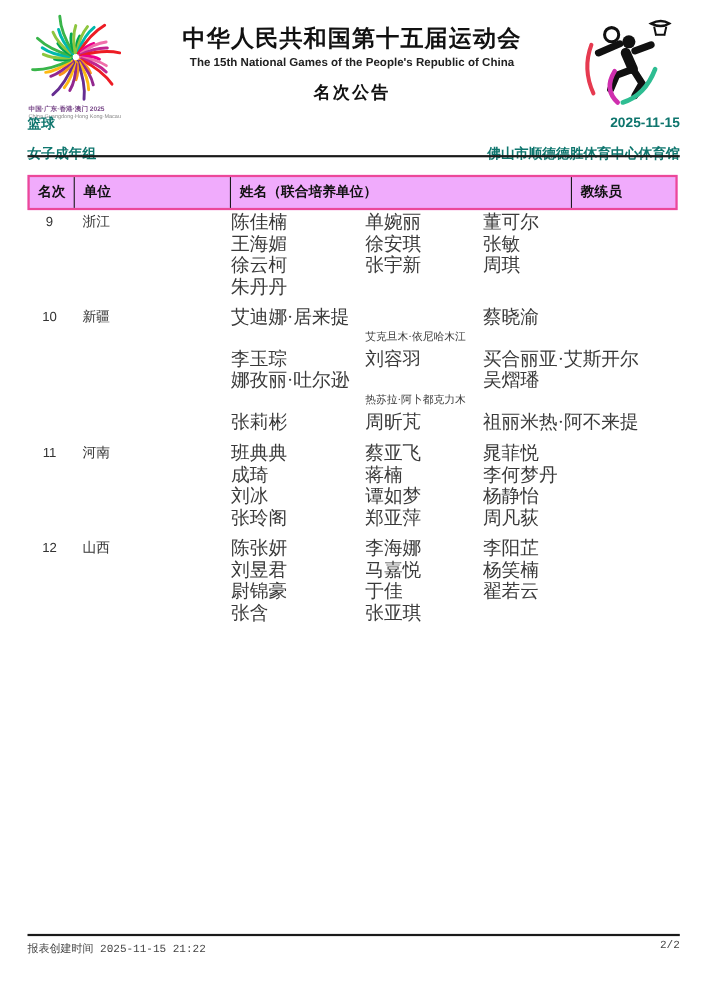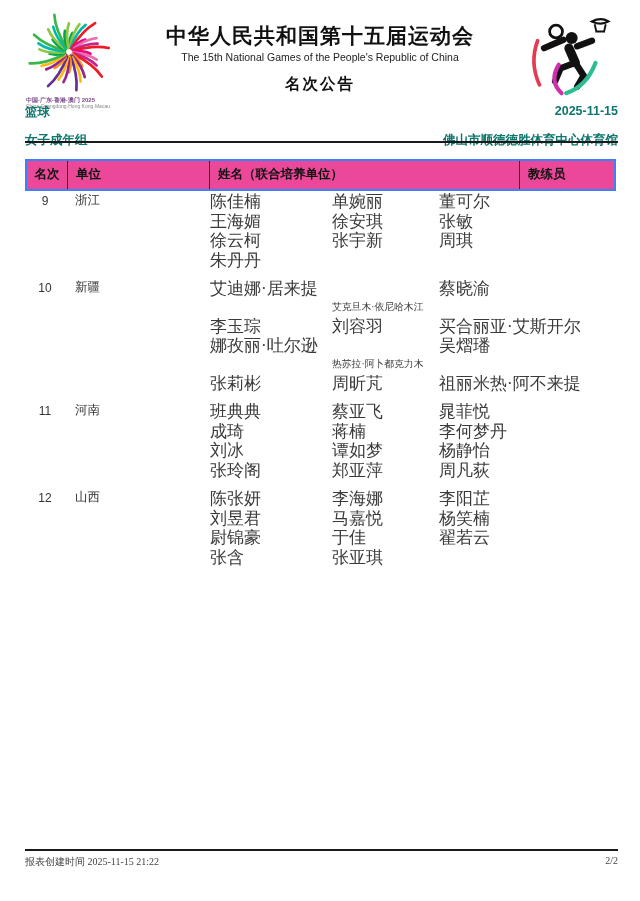--- a/index.html
+++ b/index.html
@@ -7,54 +7,54 @@
     position:relative;width:640px;height:901px;background:#ffffff;overflow:hidden;
     font-family:"Liberation Sans",sans-serif;color:#222;
   }
   
   .emblem{position:absolute;left:28px;top:12px;width:82px;height:84px;}
   .emblem-caption{position:absolute;left:26px;top:97px;width:120px;line-height:6px;}
   .emblem-caption .cap-cn{font-size:6px;color:#7a4a8a;font-weight:bold;letter-spacing:0;}
   .emblem-caption .cap-en{font-size:5px;color:#888;}
   .title-block{position:absolute;left:120px;right:120px;top:24px;text-align:center;}
   .title-cn{font-size:21px;font-weight:bold;color:#111;letter-spacing:1px;line-height:24px;}
-  .title-en{font-size:10.5px;font-weight:normal;color:#222;margin-top:3px;}
+  .title-en{font-size:10.5px;font-weight:bold;color:#222;margin-top:3px;}
   .doc-title{font-size:15.5px;font-weight:bold;color:#111;margin-top:11px;letter-spacing:2px;}
   .pictogram{position:absolute;right:26px;top:10px;width:92px;height:90px;}
   .meta-row{position:absolute;left:25px;right:22px;display:flex;justify-content:space-between;}
   .meta-row.r1{top:104px;}
   .meta-row.r2{top:132px;}
   .meta-row span{font-size:12.5px;font-weight:bold;color:#0f766e;}
   .rule{position:absolute;left:25px;right:22px;height:0;border-top:2px solid #1a1a1a;}
   .rule.top-rule{top:141px;}
   .rule.bottom-rule{top:849px;}
   
   .thead{
     position:absolute;left:25px;top:159px;width:591px;display:flex;
-    border:2px solid #3b82f6;box-sizing:border-box;background:#ec4899;
+    border:2px solid #ec4899;box-sizing:border-box;background:#f0abfc;
   }
   .th{font-size:12.5px;font-weight:bold;color:#111;padding:5px 8px 6px 8px;box-sizing:border-box;}
   .th.rank{width:40px;text-align:center;padding-left:2px;padding-right:2px;}
   .th.unit{width:142px;border-left:1.5px solid #1a1a1a;}
   .th.names{width:310px;border-left:1.5px solid #1a1a1a;}
   .th.coach{flex:1;border-left:1.5px solid #1a1a1a;font-family:Liberation Mono, monospace;}
   .tbody{position:absolute;left:25px;top:187px;width:591px;}
   .trow{display:flex;align-items:flex-start;padding-top:5px;margin-bottom:4px;}
   .td-rank{width:40px;text-align:center;font-size:12px;color:#333;line-height:19.5px;}
-  .td-unit{width:142px;box-sizing:border-box;padding-left:10px;font-family:Liberation Mono, monospace;font-size:12.5px;color:#333;line-height:19.5px;}
+  .td-unit{width:142px;box-sizing:border-box;padding-left:10px;font-family:Liberation Serif, serif;font-size:12.5px;color:#333;line-height:19.5px;}
   .td-names{flex:1;display:grid;grid-template-columns:122px 107px 1fr;}
   .td-names .name{
     font-family:"Liberation Serif",serif;font-size:17px;color:#3a3a3a;
     line-height:19.5px;white-space:nowrap;padding-left:3px;
   }
   .td-names .name.small{font-size:9.8px;margin-top:18px;}
   .td-coach{width:0;font-family:"Liberation Serif",serif;font-size:12.5px;color:#3a3a3a;}
   
   .footer{position:absolute;left:25px;right:22px;top:855px;display:flex;justify-content:space-between;}
-  .footer span{font-family:Liberation Serif, serif;font-size:10px;color:#444;}
+  .footer span{font-family:Liberation Mono, monospace;font-size:10px;color:#444;}
 </style>
 </head>
 <body>
 
 <div class="page">
 
   <div class="emblem">
     <svg viewBox="0 0 80 80" width="82" height="84">
       <g id="emblem-strokes">
           <path d="M40.0,34.0 Q40.0,25.0 43.4,19.3" fill="none" stroke="#00a551" stroke-width="2.6" stroke-linecap="round"></path>

